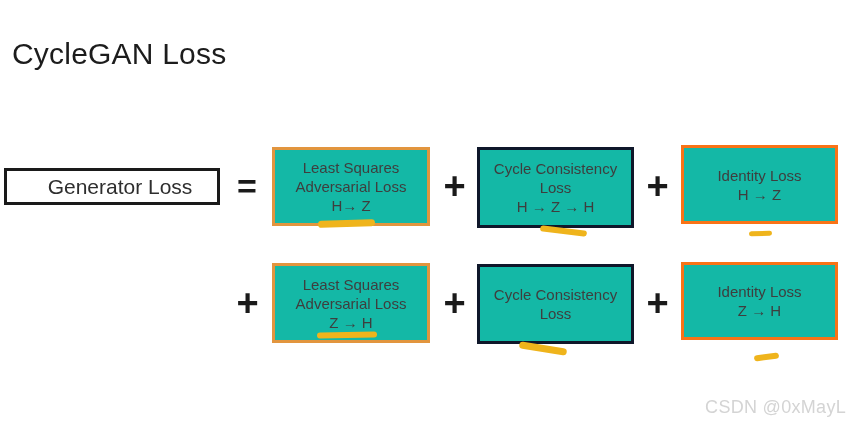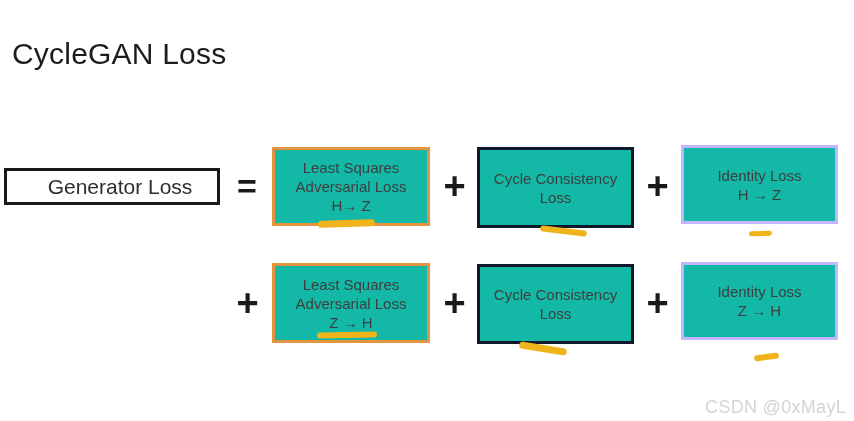--- a/index.html
+++ b/index.html
@@ -29,21 +29,21 @@
   .plus-r2a { left:432px; top:276px; }
   .plus-r2b { left:635px; top:276px; }
   .term {
     position:absolute; display:flex; flex-direction:column;
     align-items:center; justify-content:center;
     text-align:center; background:#14b8a6;
   }
   .term span { font-size:15px; line-height:19px; color:#3e3e3e; }
   .box-orange { border:3px solid #e2953e; }
   .box-green  { border:3px solid #0f172a; }
-  .box-purple { border:3px solid #c4b5fd; }
+  .box-purple { border:3px solid #f97316; }
   .o1 { left:272px; top:147px; width:158px; height:79px; }
   .g1 { left:477px; top:147px; width:157px; height:81px; }
   .p1 { left:681px; top:145px; width:157px; height:79px; }
   .o2 { left:272px; top:263px; width:158px; height:80px; }
   .g2 { left:477px; top:264px; width:157px; height:80px; }
   .p2 { left:681px; top:262px; width:157px; height:78px; }
   .hl {
     position:absolute; background:#efb41c; border-radius:4px;
   }
   .hl-1 { left:318px; top:220px; width:57px; height:7px; transform:rotate(-2deg); }
@@ -74,20 +74,21 @@
     <span>Least Squares</span>
     <span>Adversarial Loss</span>
     <span>H→ Z</span>
   </div>
 
   <div class="op plus plus-r1a">+</div>
 
   <div class="term box-green g1">
     <span>Cycle Consistency</span>
     <span>Loss</span>
+    <span>H → Z → H</span>
   </div>
 
   <div class="op plus plus-r1b">+</div>
 
   <div class="term box-purple p1">
     <span>Identity Loss</span>
     <span>H → Z</span>
   </div>
 
   <div class="op plus plus-r2lead">+</div>

